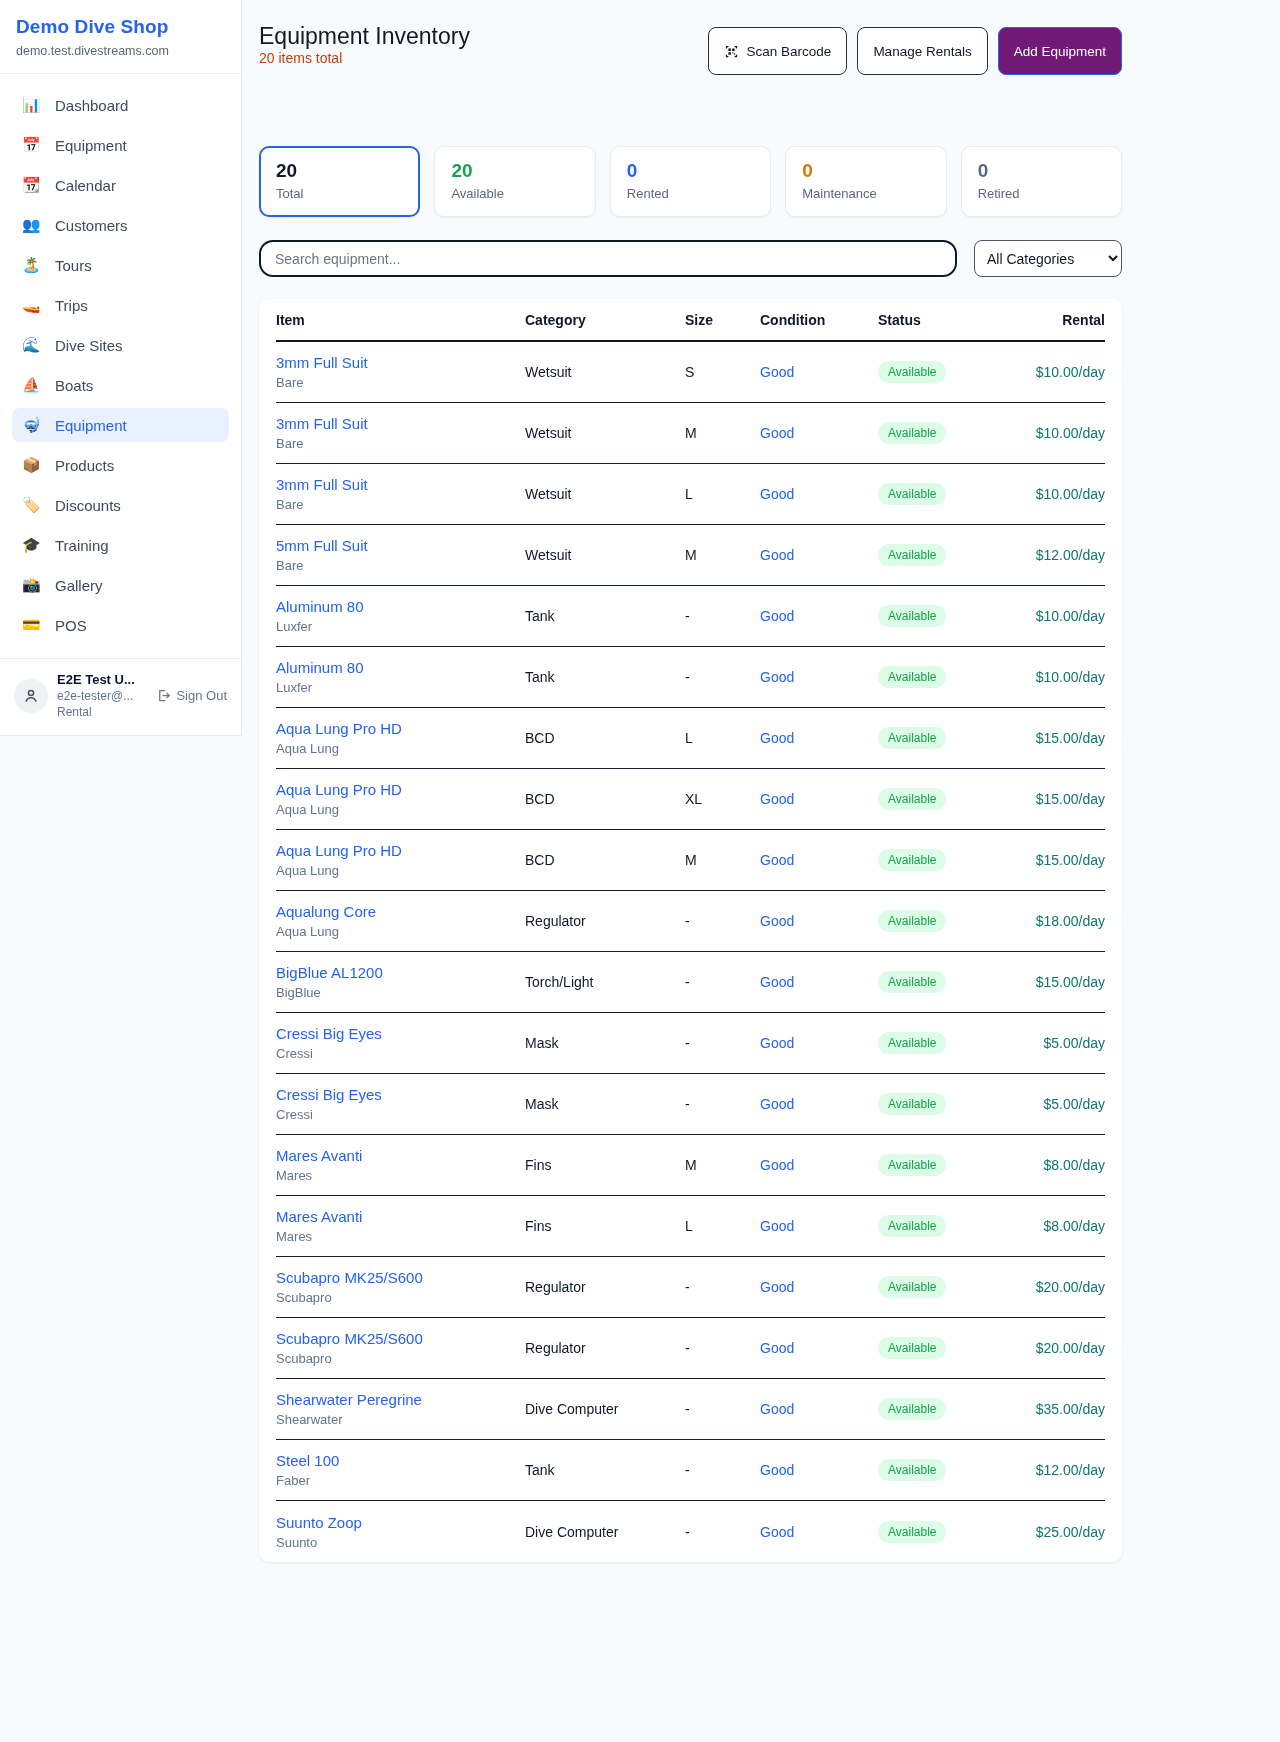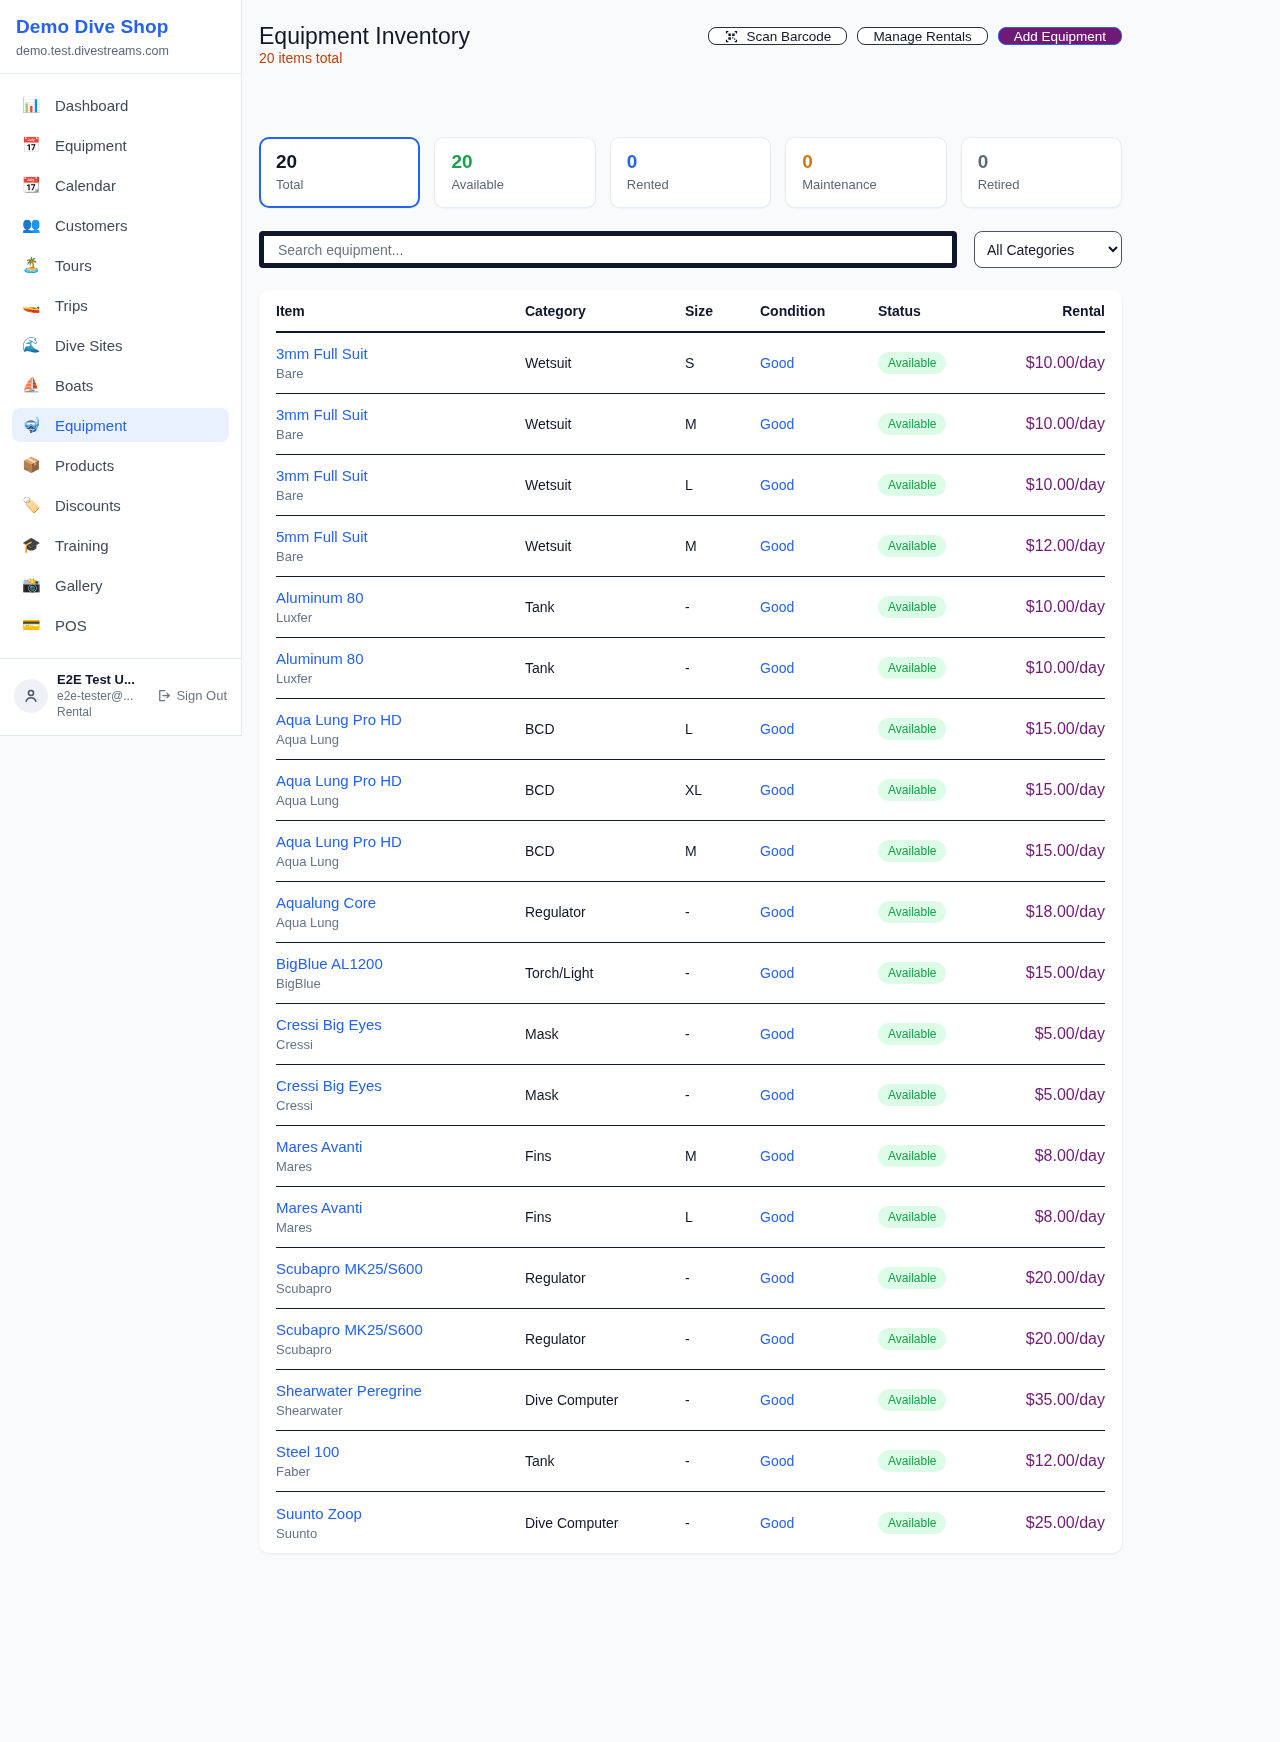--- a/index.html
+++ b/index.html
@@ -47,39 +47,39 @@
     display:flex; align-items:center; gap:5px;
     color:#6b7684; font-size:13px; cursor:pointer; white-space:nowrap;
   }
   
   .main { position:absolute; left:259px; top:0; width:863px; }
   .page-head { margin-top:23px; display:flex; justify-content:space-between; align-items:flex-start; }
   .page-title { font-size:23px; font-weight:400; color:#111827; }
   .page-sub { font-size:14px; color:#c2410c; }
   .head-actions { display:flex; gap:10px; margin-top:4px; }
   .btn {
-    height:18px; display:inline-flex; align-items:center; gap:8px;
+    height:48px; display:inline-flex; align-items:center; gap:8px;
     padding:0 15px; border-radius:8px; font-size:13.5px; cursor:pointer;
     background:#fff; border:1px solid #253041; color:#0f172a;
     font-family:inherit;
   }
   .btn.primary { background:#701a75; border-color:#2563eb; color:#fff; font-weight:500; }
   
   .stats { margin-top:27px; display:flex; gap:14px; }
   .stat-card {
     flex:1; background:#fff; border:1px solid #e7ecf2; border-radius:10px;
     padding:13px 16px 15px; box-shadow:0 1px 2px rgba(15,23,42,.05); cursor:pointer;margin-top:44px;
   }
   .stat-card.selected { border:2px solid #2563eb; padding:12px 15px 14px; }
   .stat-value { font-size:19px; font-weight:700; }
   .stat-label { font-size:13px; color:#5b6878; margin-top:4px; }
   
   .filters { margin-top:23px; display:flex; gap:17px; }
   .search {
-    flex:1; height:37px; border:5px solid #0f172a; border-radius:4px;
+    flex:1; height:37px; border:2px solid #0f172a; border-radius:14px;
     padding:0 14px; font-size:14px; color:#0f172a; background:#fff;
     font-family:inherit; outline:none;
   }
   .search::placeholder { color:#6b7684; }
   .cat-select {
     width:148px; height:37px; border:1px solid #4b5565; border-radius:8px;
     background:#fff; font-size:14px; padding:0 8px; font-family:inherit; color:#0f172a;
   }
   
   .table-card {
@@ -94,21 +94,21 @@
   .trow { padding:10px 0; min-height:61px; border-bottom:1px solid #121c2b; }
   .trow:last-child { border-bottom:none; }
   .item-name { color:#2563eb; font-size:15px; font-weight:500; cursor:pointer; }
   .item-brand { color:#64748b; font-size:13px; margin-top:4px; }
   .cell { font-size:14px; color:#0f172a; }
   .cond-link { color:#2563eb; font-size:14px; cursor:pointer; }
   .badge {
     display:inline-block; background:#dcfce7; color:#16a34a;
     font-size:12px; padding:4px 10px; border-radius:999px;
   }
-  .rental { font-size:16px; color:#701a75; text-align:right; }
+  .rental { font-size:14px; color:#0f766e; text-align:right; }
   svg { display:block; }
 </style>
 </head>
 <body>
 
 <div class="sidebar">
   <div class="brand">
     <div class="brand-name">Demo Dive Shop</div>
     <div class="brand-domain">demo.test.divestreams.com</div>
   </div>

